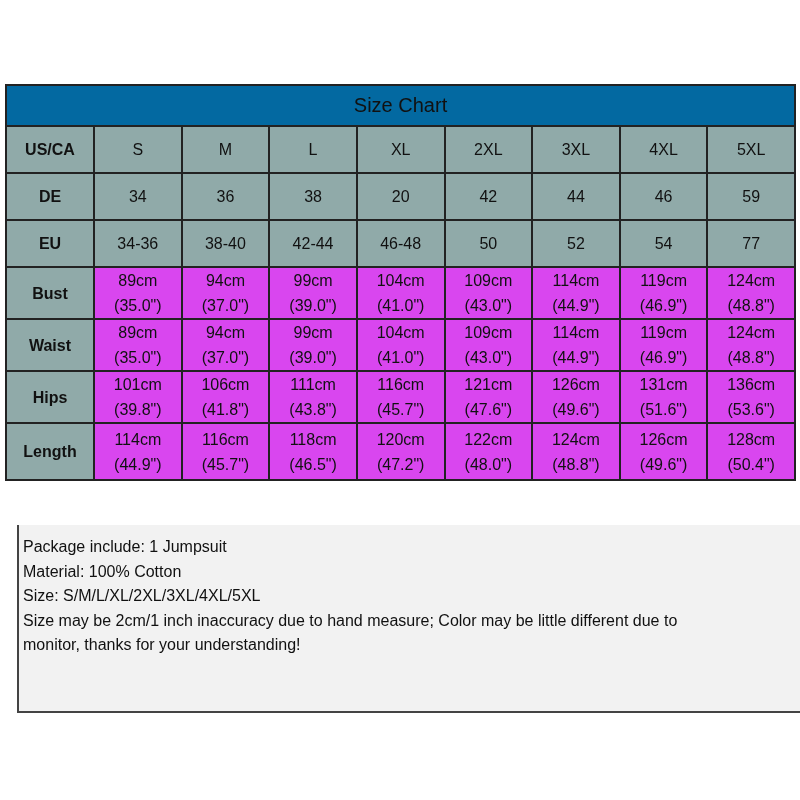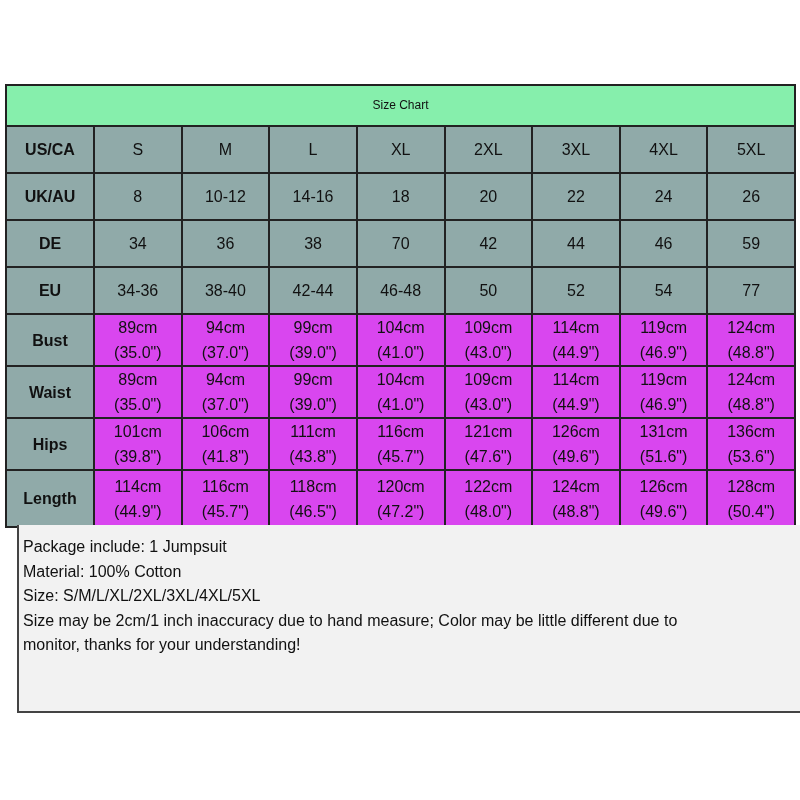--- a/index.html
+++ b/index.html
@@ -1,20 +1,20 @@
 <!DOCTYPE html>
 <html><head>
 <meta charset="utf-8">
 <style>
   html, body { margin:0; padding:0; background:#ffffff; }
   body { width:800px; height:800px; position:relative; font-family:"Liberation Sans", sans-serif; color:#111; }
   .wrap { position:absolute; left:5px; top:84px; width:791px; }
   table { border-collapse:collapse; width:791px; table-layout:fixed; }
   td { border:2px solid #222; text-align:center; vertical-align:middle; font-size:16px; padding:0; line-height:25px; }
-  .title-cell { background:#86efac; height:39px; font-size:12px;margin-top:28px; }
+  .title-cell { background:#0369a1; height:39px; font-size:20px;margin-top:28px; }
   .hdr { background:#90aaa9; }
   .lbl { background:#90aaa9;font-weight:bold; }
   .val { background:#d946ef; }
   tr.r-sz td { height:45px; }
   tr.r-ms td { height:48px; }
   tr.r-len td { height:55px; }
   col.c0 { width:88px; }
   .notes { position:absolute; left:17px; top:525px; width:787px; height:188px; background:#f2f2f2; border:2px solid #444; border-top:none; padding:10px 0 0 4px; box-sizing:border-box; font-size:16px; line-height:24.5px; }
   .notes div { white-space:nowrap; }
 </style>
@@ -43,36 +43,25 @@
           <td class="hdr">S</td>
           <td class="hdr">M</td>
           <td class="hdr">L</td>
           <td class="hdr">XL</td>
           <td class="hdr">2XL</td>
           <td class="hdr">3XL</td>
           <td class="hdr">4XL</td>
           <td class="hdr">5XL</td>
         </tr>
         <tr class="r-sz">
-          <td class="lbl">UK/AU</td>
-          <td class="hdr">8</td>
-          <td class="hdr">10-12</td>
-          <td class="hdr">14-16</td>
-          <td class="hdr">18</td>
-          <td class="hdr">20</td>
-          <td class="hdr">22</td>
-          <td class="hdr">24</td>
-          <td class="hdr">26</td>
-        </tr>
-        <tr class="r-sz">
           <td class="lbl">DE</td>
           <td class="hdr">34</td>
           <td class="hdr">36</td>
           <td class="hdr">38</td>
-          <td class="hdr">70</td>
+          <td class="hdr">20</td>
           <td class="hdr">42</td>
           <td class="hdr">44</td>
           <td class="hdr">46</td>
           <td class="hdr">59</td>
         </tr>
         <tr class="r-sz">
           <td class="lbl">EU</td>
           <td class="hdr">34-36</td>
           <td class="hdr">38-40</td>
           <td class="hdr">42-44</td>

